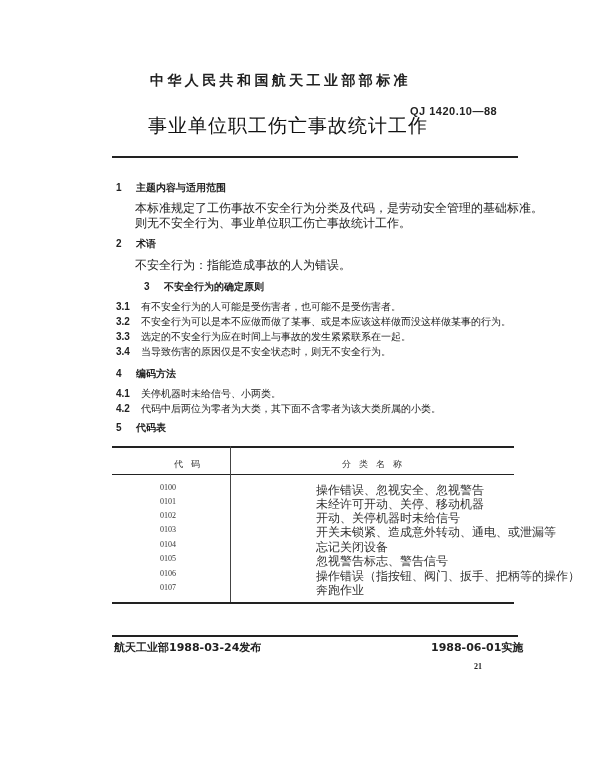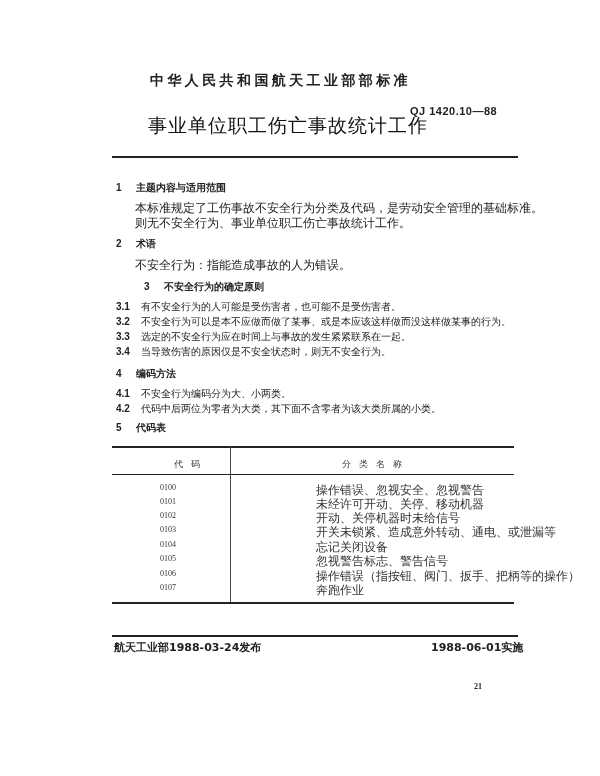--- a/index.html
+++ b/index.html
@@ -56,21 +56,21 @@
   <span class="n">3.3</span><span>选定的不安全行为应在时间上与事故的发生紧紧联系在一起。</span>
 </div>
 <div class="abs item" style="left:116px;top:345px;">
   <span class="n">3.4</span><span>当导致伤害的原因仅是不安全状态时，则无不安全行为。</span>
 </div>
 
 <div class="abs h" style="left:116px;top:367px;">
   <span class="n">4</span><span>编码方法</span>
 </div>
 <div class="abs item" style="left:116px;top:387px;">
-  <span class="n">4.1</span><span>不安全行为编码分为大、小两类。</span>
+  <span class="n">4.1</span><span>关停机器时未给信号、小两类。</span>
 </div>
 <div class="abs item" style="left:116px;top:402px;">
   <span class="n">4.2</span><span>代码中后两位为零者为大类，其下面不含零者为该大类所属的小类。</span>
 </div>
 
 <div class="abs h" style="left:116px;top:421px;">
   <span class="n">5</span><span>代码表</span>
 </div>
 
 <div class="rule" style="top:446px;left:112px;width:402px;height:2px;"></div>
@@ -93,13 +93,13 @@
 <div class="abs td-name" style="left:268px;top:553px;">忽视警告标志、警告信号</div>
 <div class="abs td-code" style="left:138px;top:569px;">0106</div>
 <div class="abs td-name" style="left:268px;top:568px;">操作错误（指按钮、阀门、扳手、把柄等的操作）</div>
 <div class="abs td-code" style="left:138px;top:583px;">0107</div>
 <div class="abs td-name" style="left:268px;top:582px;">奔跑作业</div>
 <div class="rule" style="top:602px;left:112px;width:402px;height:2px;"></div>
 
 <div class="rule" style="top:635px;height:2px;"></div>
 <div class="abs foot" style="left:114px;top:640px;">航天工业部1988-03-24发布</div>
 <div class="abs foot" style="left:431px;top:640px;">1988-06-01实施</div>
-<div class="abs pg" style="left:474px;top:662px;margin-top:20px;">21</div>
+<div class="abs pg" style="left:474px;top:662px;">21</div>
 
 </body></html>

